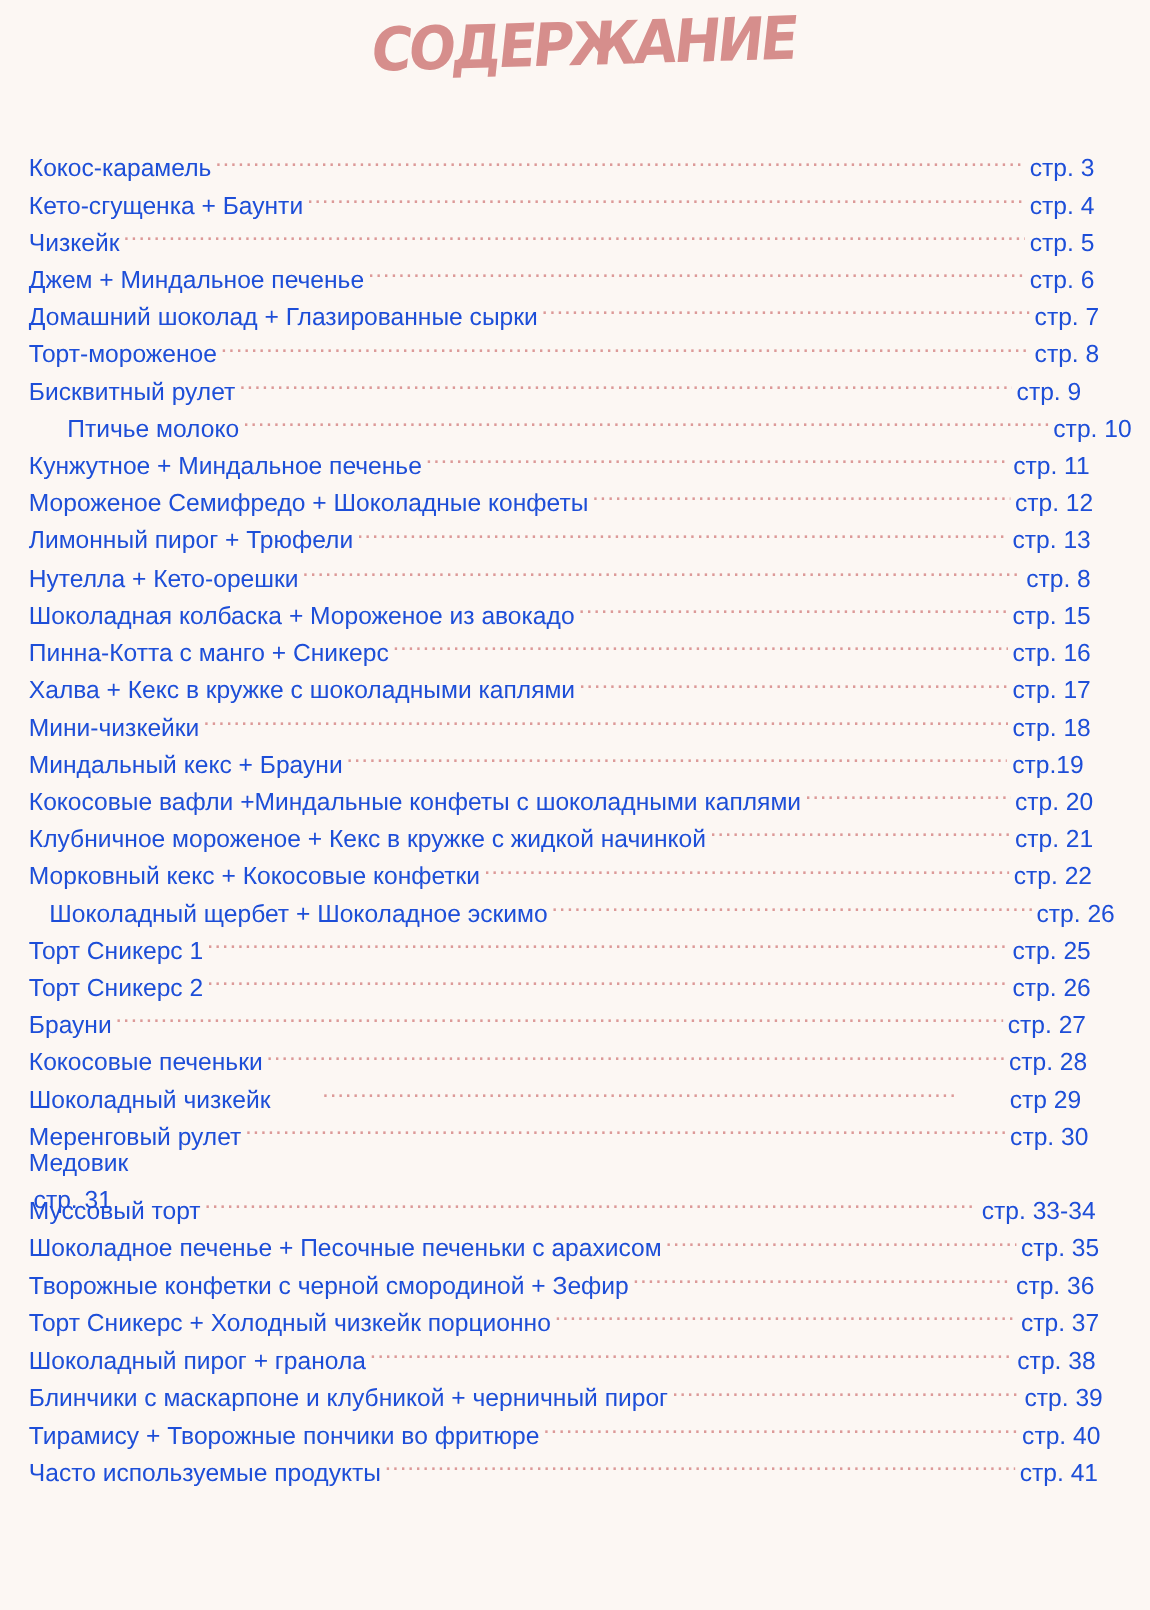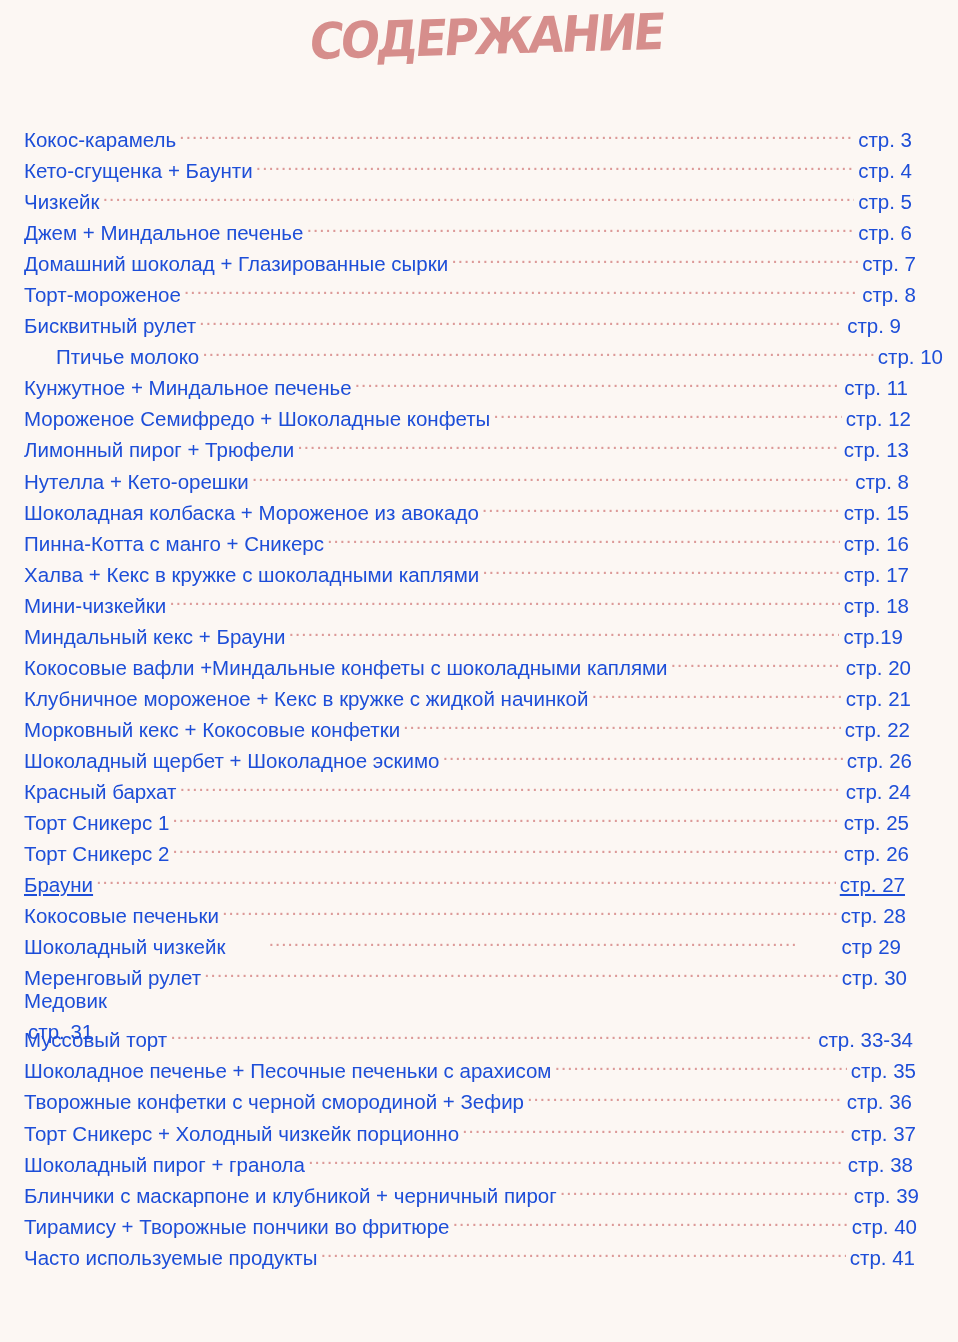--- a/index.html
+++ b/index.html
@@ -184,41 +184,36 @@
       <div class="row" style="width: 887px;">
     <span class="name">Клубничное мороженое + Кекс в кружке с жидкой начинкой</span>
     <span class="dots"></span>
     <span class="page-ref">стр. 21</span>
   </div>
       <div class="row" style="width: 886px;">
     <span class="name">Морковный кекс + Кокосовые конфетки</span>
     <span class="dots"></span>
     <span class="page-ref">стр. 22</span>
   </div>
-      <div class="row" style="width: 888px;">
+      <div class="row" style="width: 888px; margin-left: 17px;">
     <span class="name">Шоколадный щербет + Шоколадное эскимо</span>
     <span class="dots"></span>
     <span class="page-ref">стр. 26</span>
   </div>
-      <div class="row" style="width: 887px;">
-    <span class="name">Красный бархат</span>
-    <span class="dots"></span>
-    <span class="page-ref">стр. 24</span>
-  </div>
       <div class="row" style="width: 885px;">
     <span class="name">Торт Сникерс 1</span>
     <span class="dots"></span>
     <span class="page-ref">стр. 25</span>
   </div>
       <div class="row" style="width: 885px;">
     <span class="name">Торт Сникерс 2</span>
     <span class="dots"></span>
     <span class="page-ref">стр. 26</span>
   </div>
-      <div class="row" style="width: 881px; text-decoration: underline;">
+      <div class="row" style="width: 881px;">
     <span class="name">Брауни</span>
     <span class="dots"></span>
     <span class="page-ref">стр. 27</span>
   </div>
       <div class="row" style="width: 882px;">
     <span class="name">Кокосовые печеньки</span>
     <span class="dots"></span>
     <span class="page-ref">стр. 28</span>
   </div>
       <div class="row" style="width: 877px; gap: 40px;">

